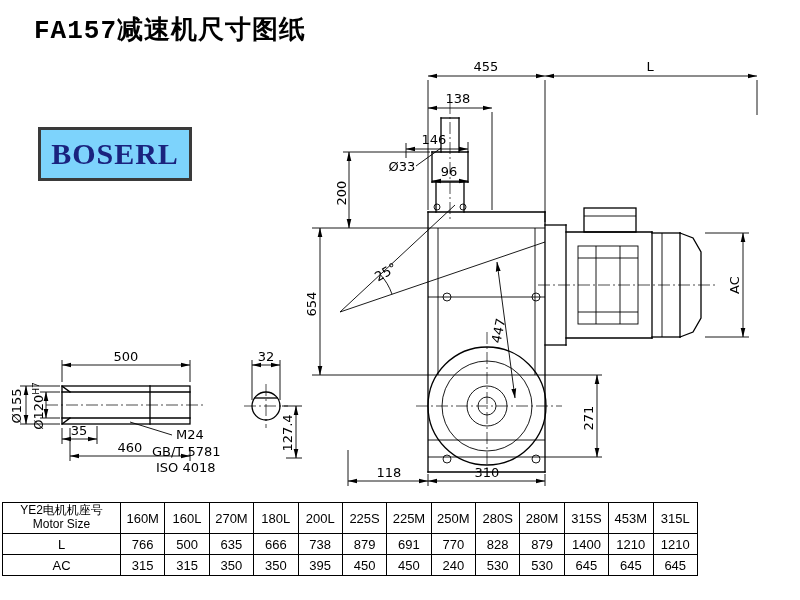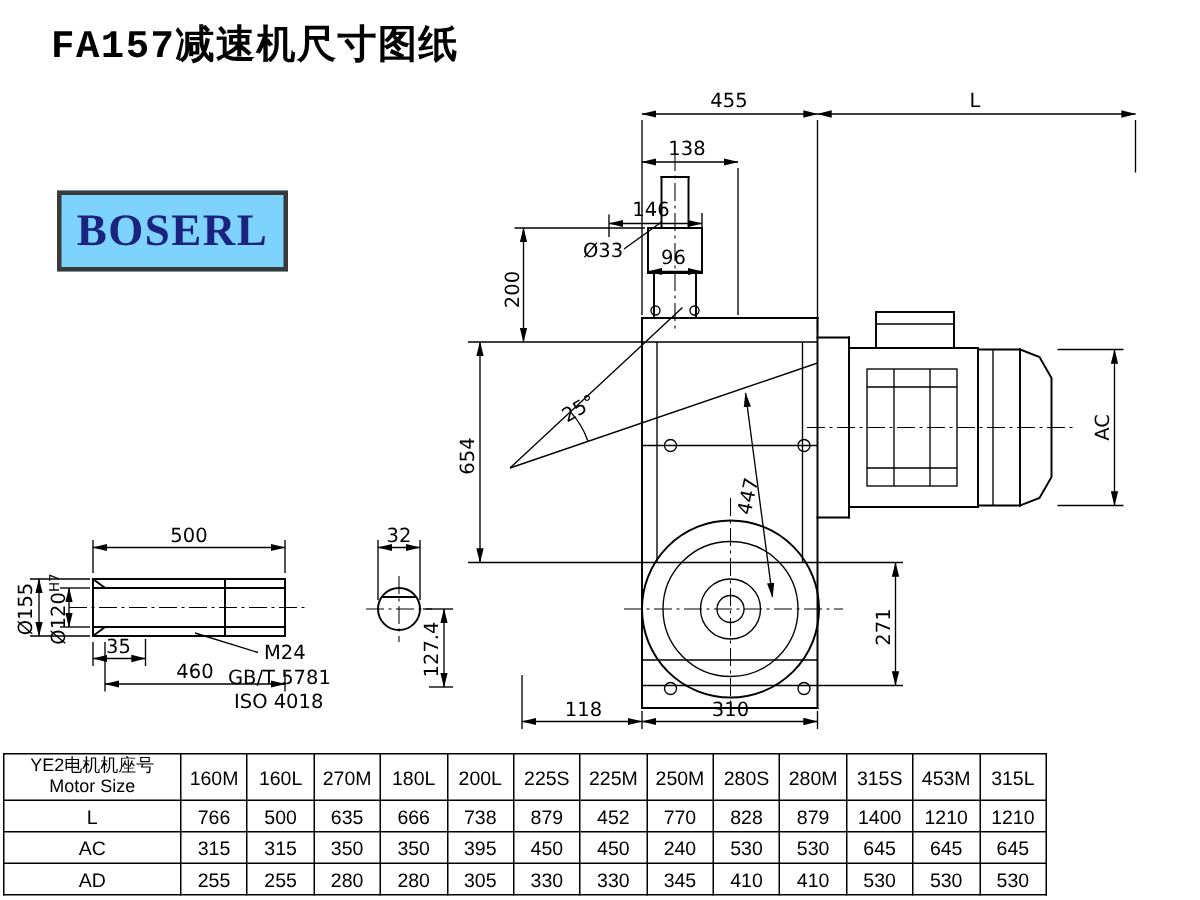--- a/index.html
+++ b/index.html
@@ -298,21 +298,21 @@
         <th>315L</th>
       </tr>
       <tr>
         <th>L</th>
         <td>766</td>
         <td>500</td>
         <td>635</td>
         <td>666</td>
         <td>738</td>
         <td>879</td>
-        <td>452</td>
+        <td>691</td>
         <td>770</td>
         <td>828</td>
         <td>879</td>
         <td>1400</td>
         <td>1210</td>
         <td>1210</td>
       </tr>
       <tr>
         <th>AC</th>
         <td>315</td>
@@ -322,30 +322,14 @@
         <td>395</td>
         <td>450</td>
         <td>450</td>
         <td>240</td>
         <td>530</td>
         <td>530</td>
         <td>645</td>
         <td>645</td>
         <td>645</td>
       </tr>
-      <tr>
-        <th>AD</th>
-        <td>255</td>
-        <td>255</td>
-        <td>280</td>
-        <td>280</td>
-        <td>305</td>
-        <td>330</td>
-        <td>330</td>
-        <td>345</td>
-        <td>410</td>
-        <td>410</td>
-        <td>530</td>
-        <td>530</td>
-        <td>530</td>
-      </tr>
     </tbody>
 </table>
 
 </body></html>

